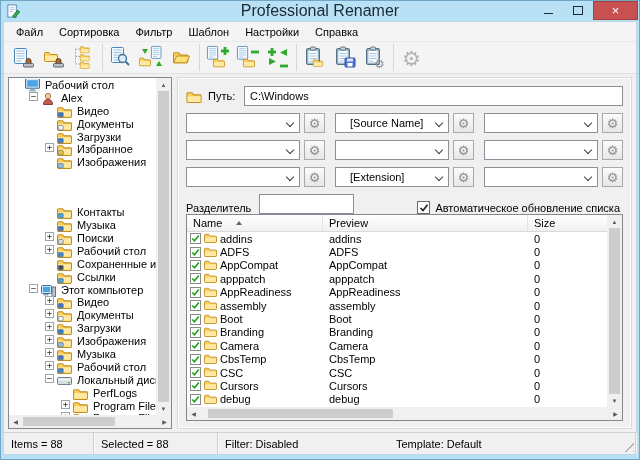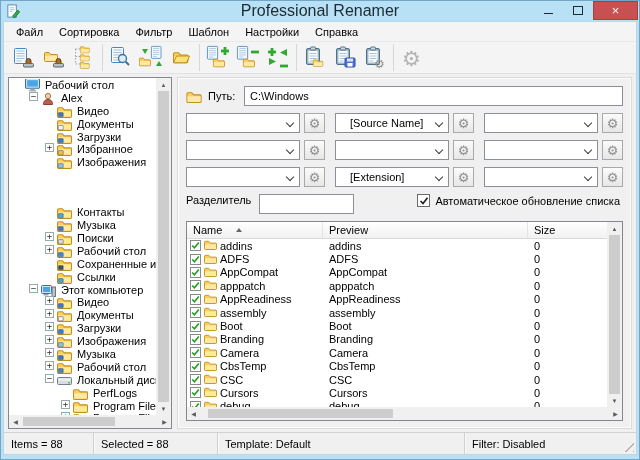--- a/index.html
+++ b/index.html
@@ -46,21 +46,21 @@
   .path-row{display:flex;align-items:center;margin-bottom:7px;gap:4px;flex:none}
   .path-label{width:32px;flex:none}
   .field{background:#fff;border:1px solid #8a8f98;height:20px;display:flex;align-items:center;padding:0 5px;overflow:hidden;white-space:nowrap}
   .path-field{flex:1}
   .rule-rows{display:flex;flex-direction:column;gap:7px;margin-bottom:7px;flex:none}
   .rule-row{display:flex;gap:10px}
   .rule-unit{flex:1;display:flex;gap:4px;min-width:0}
   .combo{flex:1;min-width:0;height:20px;background:#fff;border:1px solid #8a8f98;display:flex;align-items:center;padding:0 18px 0 14px;position:relative;overflow:hidden;white-space:nowrap}
   .chev{position:absolute;right:6px;top:6px;width:6px;height:6px;border-right:1.4px solid #3c3c3c;border-bottom:1.4px solid #3c3c3c;transform:rotate(45deg)}
   .gear-btn{width:21px;height:20px;flex:none;border:1px solid #a9a9a9;background:linear-gradient(#fbfbfb,#e7e7e7);display:flex;align-items:center;justify-content:center;color:#8f8f8f;font-size:13px;line-height:1}
-  .sep-row{display:flex;align-items:flex-start;margin-bottom:7px;gap:8px;flex:none}
+  .sep-row{display:flex;align-items:flex-end;gap:8px;flex:none}
   .sep-field{width:95px;flex:none}
   .auto-chk{margin-left:auto;display:flex;align-items:center;gap:5px;margin-right:3px}
   .cb{width:13px;height:13px;border:1px solid #6a6a6a;background:#fff;display:flex;align-items:center;justify-content:center;flex:none}
   
   .file-list{flex:1;min-height:0;position:relative;background:#fff;border:1px solid #828790;overflow:hidden}
   .list-header{position:absolute;left:0;top:0;right:15px;height:17px;display:flex;background:linear-gradient(#ffffff,#f1f1f1);border-bottom:1px solid #d9d9d9}
   .hcol{display:flex;align-items:center;padding:0 6px;border-right:1px solid #e3e3e3;gap:14px}
   .hcol.c0{width:136px}.hcol.c1{width:205px}.hcol.c2{flex:1;border-right:none}
   .sort-arrow{width:0;height:0;border-left:3.5px solid transparent;border-right:3.5px solid transparent;border-bottom:4px solid #666}
   .list-rows{position:absolute;left:0;top:17px;right:15px;bottom:13px;overflow:hidden}
@@ -936,22 +936,22 @@
       </div>
     </div>
 
     <div class="statusbar">
       <div class="spanel p0">
           <span>Items = 88</span>
         </div>
         <div class="spanel p1">
           <span>Selected = 88</span>
         </div>
+        <div class="spanel p3">
+          <span>Filter: Disabled</span>
+        </div>
         <div class="spanel p2">
           <span>Template: Default</span>
-        </div>
-        <div class="spanel p3">
-          <span>Filter: Disabled</span>
         </div>
         <div class="grip"></div>
     </div>
   </div>
 </div>
 
 </body></html>

